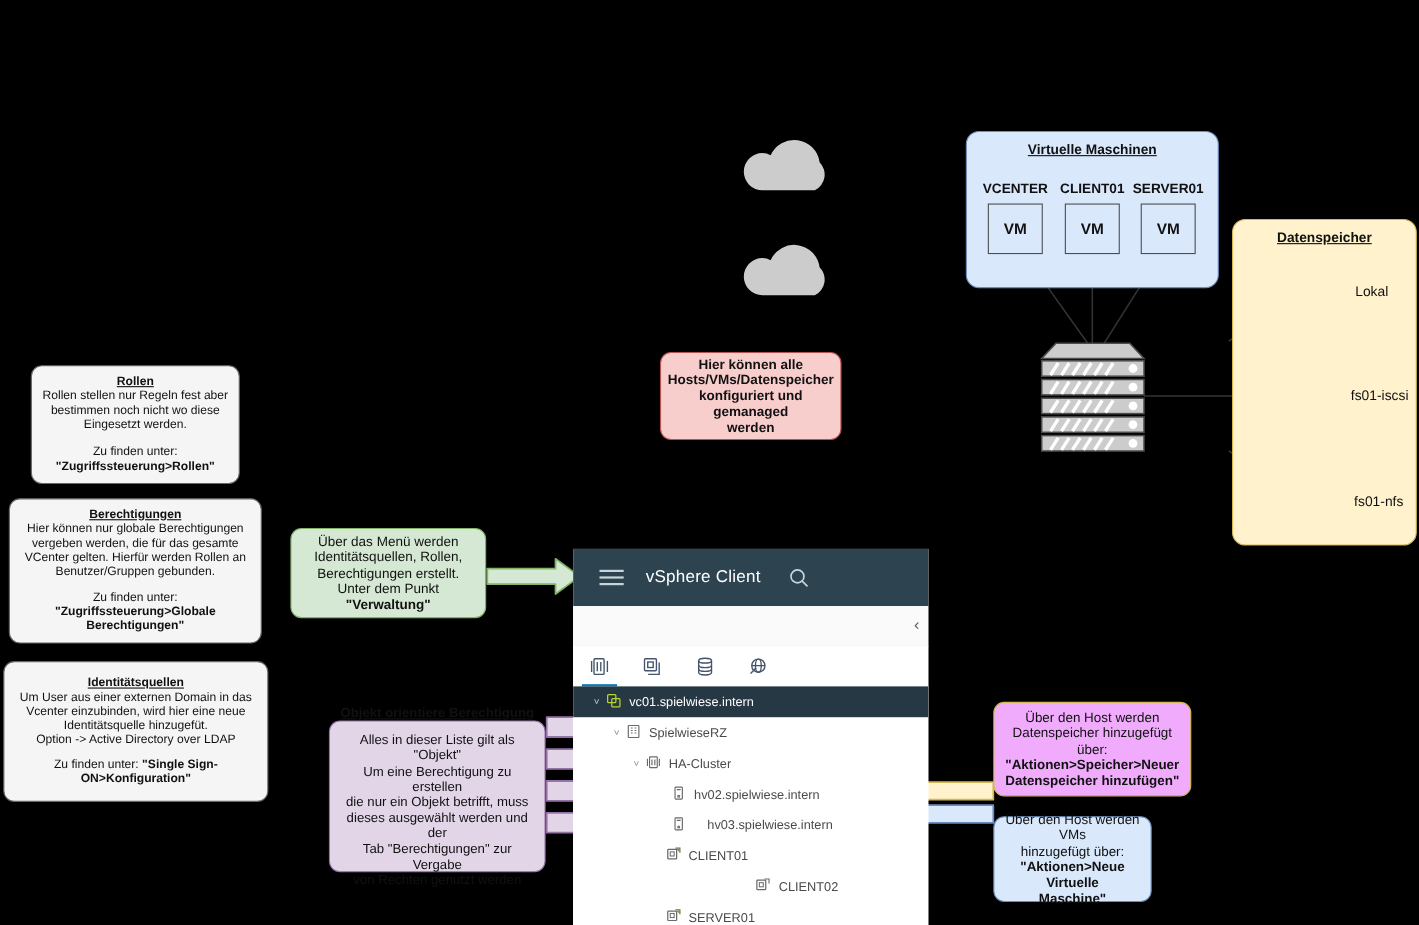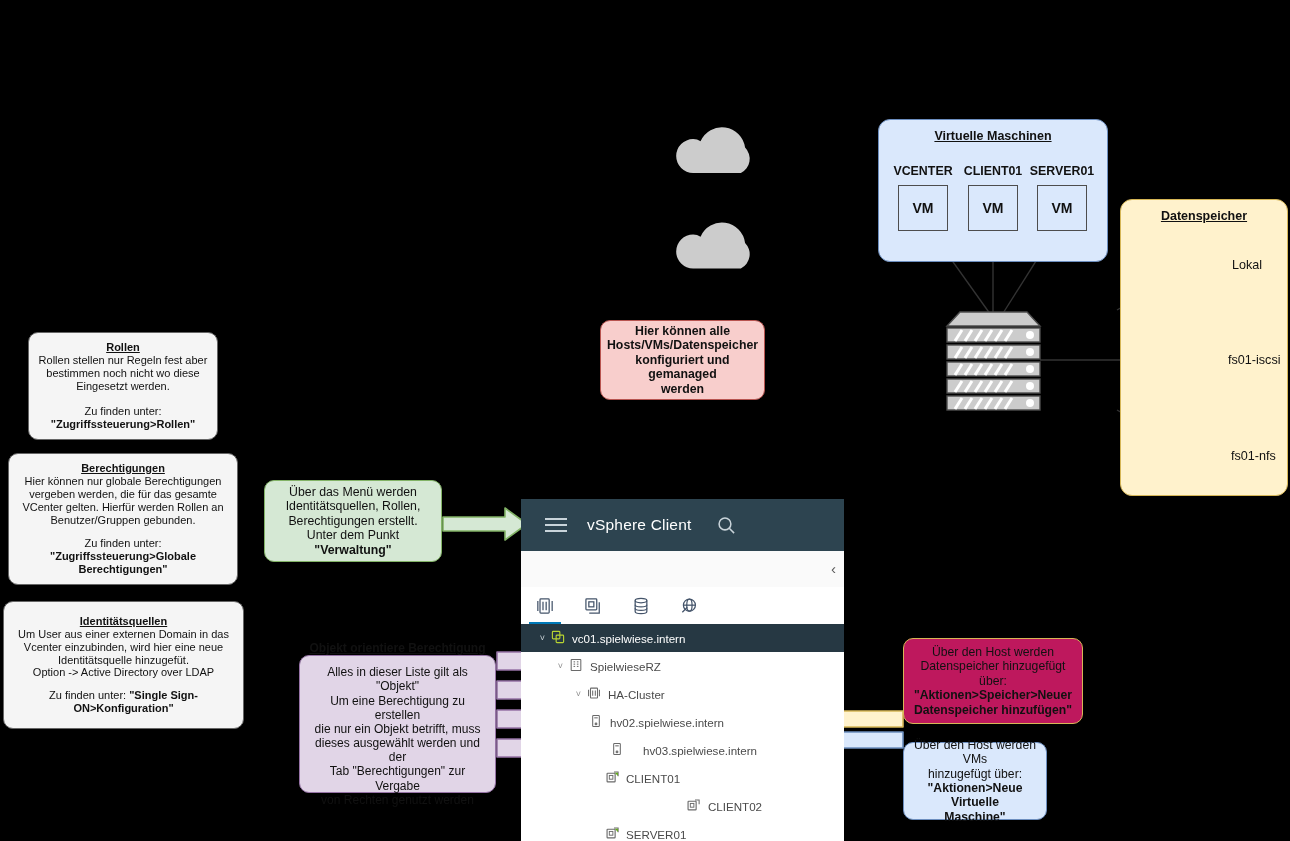--- a/index.html
+++ b/index.html
@@ -10,21 +10,21 @@
   
   .note{position:absolute;box-sizing:border-box;border-radius:10px;
         display:flex;align-items:center;justify-content:center;
         text-align:center;line-height:1.18;color:#111;}
   .note .inner{width:100%;padding:0 6px;}
 
   .note-red{background:#f8cecc;border:1.6px solid #b85450;font-weight:bold;font-size:12.3px;}
   .note-white{background:#f5f5f5;border:1.6px solid #666666;font-size:11px;}
   .note-green{background:#d5e8d4;border:1.6px solid #82b366;font-size:12.3px;}
   .note-purple{background:#e1d5e7;border:1.6px solid #9673a6;font-size:12px;}
-  .note-yellow{background:#be185d;border:1.6px solid #d6b656;font-size:12.2px;}
+  .note-yellow{background:#f0abfc;border:1.6px solid #d6b656;font-size:12.2px;}
   .note-blue{background:#dae8fc;border:1.6px solid #6c8ebf;font-size:12.2px;}
 
   
   .group{position:absolute;box-sizing:border-box;border-radius:12px;}
   .group-blue{background:#dae8fc;border:1.8px solid #6c8ebf;}
   .group-yellow{background:#fff2cc;border:1.8px solid #d6b656;}
   .group-title{position:absolute;width:100%;text-align:center;
                font-weight:bold;font-size:12.5px;color:#111;text-decoration:underline;}
 
   .vmlabel{position:absolute;font-weight:bold;font-size:12.4px;color:#111;text-align:center;}
@@ -387,21 +387,21 @@
             <rect x="4" y="2.4" width="8" height="11.2" rx="0.6"></rect>
             <line x1="6.5" y1="5" x2="6.5" y2="11"></line>
               <line x1="9.5" y1="5" x2="9.5" y2="11"></line>
             <line x1="1.8" y1="4.2" x2="1.8" y2="11.8"></line>
               <line x1="14.2" y1="4.2" x2="14.2" y2="11.8"></line>
           </svg>
         </span>
         <span class="tlbl">HA-Cluster</span>
       </div>
 
-      <div class="tr" style="padding-left:66px;">
+      <div class="tr" style="padding-left:87px;">
         <span class="ti">
           <svg viewBox="0 0 16 16" width="14" height="14" fill="none" stroke="#6a6a6a" stroke-width="1.2">
             <rect x="4.2" y="1.8" width="7.6" height="12.4" rx="0.8"></rect>
             <line x1="6" y1="4.4" x2="10" y2="4.4"></line>
             <circle cx="8" cy="11.3" r="1"></circle>
           </svg>
         </span>
         <span class="tlbl">hv02.spielwiese.intern</span>
       </div>
 

